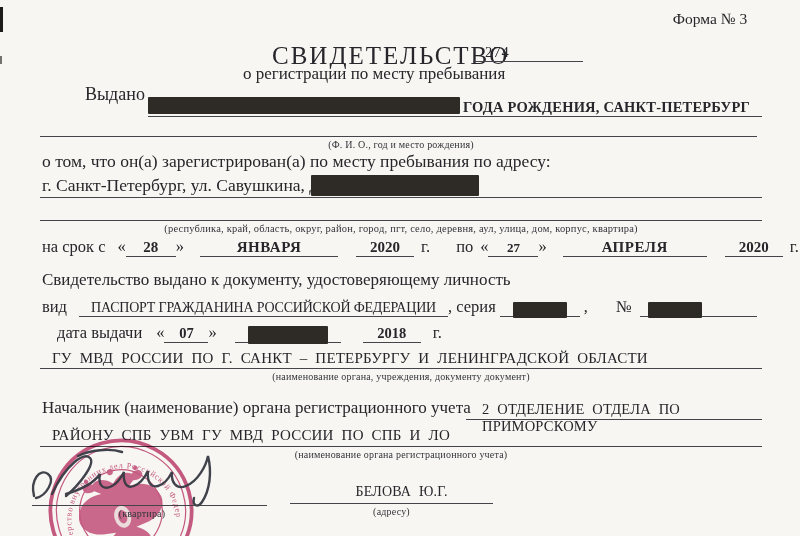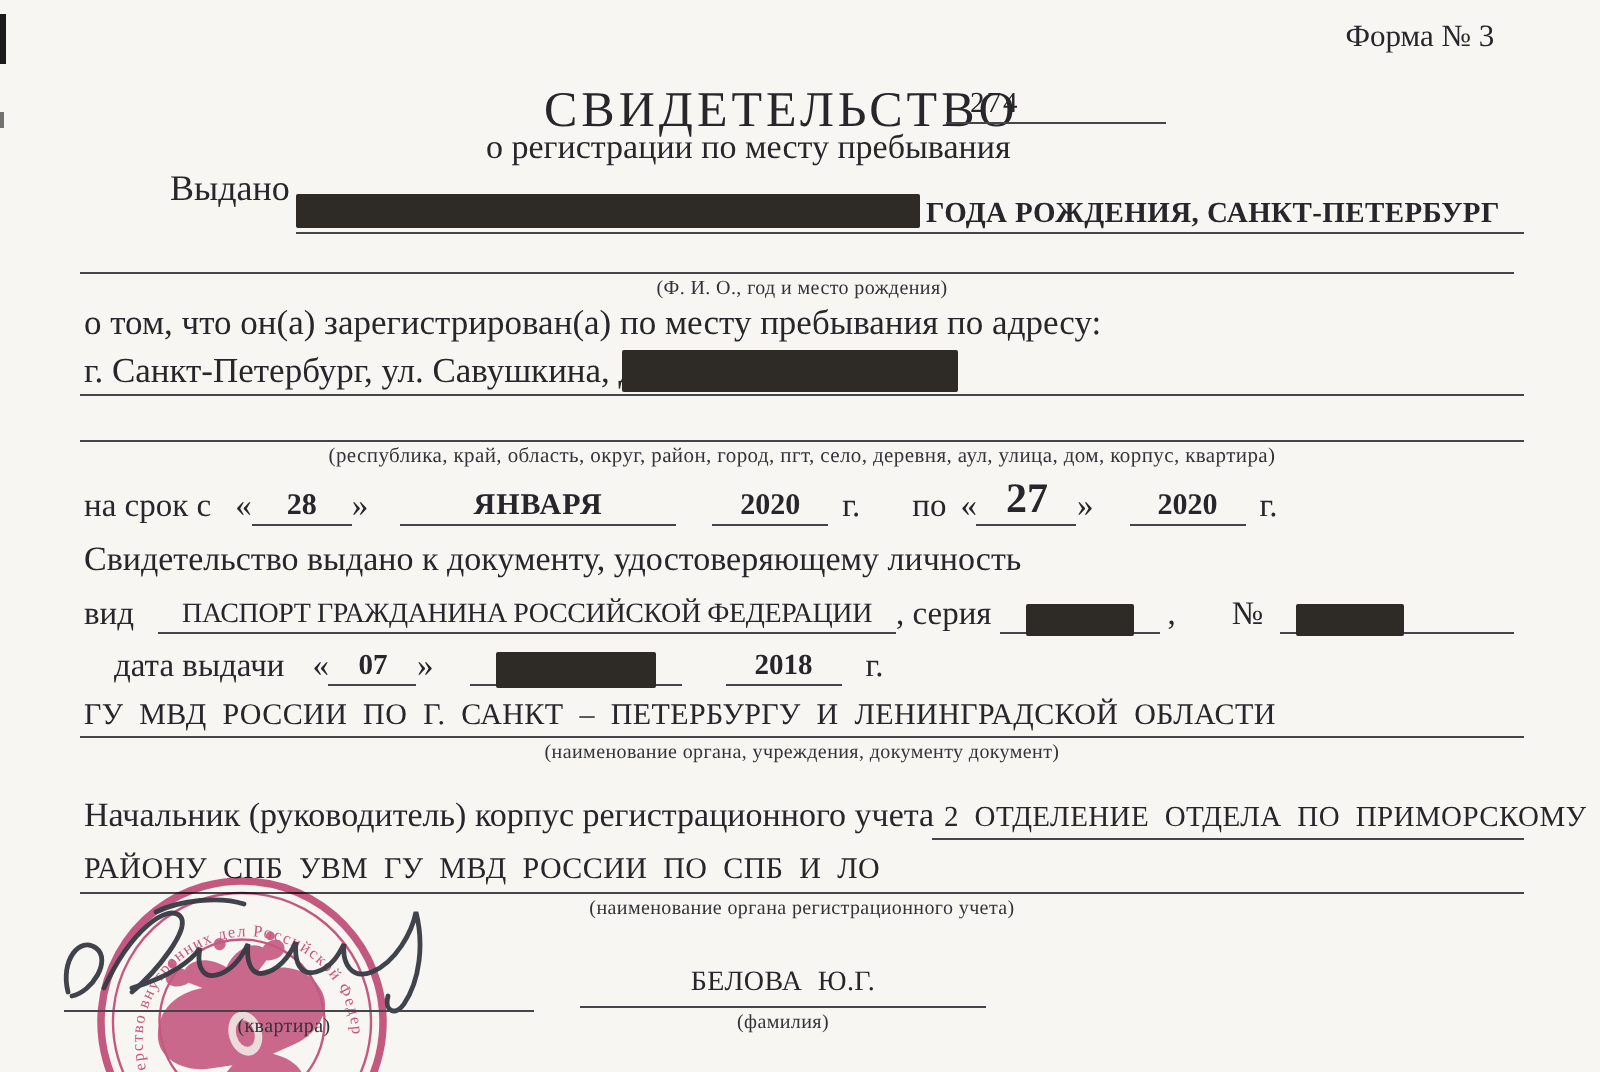--- a/index.html
+++ b/index.html
@@ -22,21 +22,21 @@
   .bar-inline{display:inline-block;background:#2e2a26;vertical-align:bottom;transform:translateY(2px);border-radius:1px;}
   .bold-val{font-weight:bold;}
   .ubox{border-bottom:1.4px solid #43454b;text-align:center;}
   .row-flex{position:absolute;display:flex;align-items:flex-end;white-space:nowrap;}
   .form-number{position:absolute;left:655px;top:10px;width:110px;text-align:center;font-size:15.5px;}
   .doc-title{position:absolute;left:272px;top:42px;font-size:25px;letter-spacing:2px;}
   .doc-number{position:absolute;left:473px;top:44px;width:98px;border-bottom:1.4px solid #43454b;
     font-size:14.5px;padding-left:12px;letter-spacing:1px;}
   .doc-subtitle{position:absolute;left:243px;top:64px;font-size:17px;}
   .body-text{font-size:17px;}
-  .typed-caps{word-spacing:4px;letter-spacing:.2px;}
+  .typed-caps{word-spacing:4px;letter-spacing:.2px;margin-left:10px;}
   .stamp-wrap{position:absolute;left:46px;top:436px;width:150px;height:150px;
     transform:rotate(-16deg);opacity:.82;mix-blend-mode:multiply;}
   .sig-wrap{position:absolute;left:26px;top:446px;width:235px;height:70px;opacity:.95;}
   .artifact{position:absolute;background:#1c1b19;}
 </style>
 </head>
 <body>
 
 <div class="page">
 
@@ -68,22 +68,23 @@
   <div class="row-flex" style="left:42px;top:237px;font-size:16.5px;">
     <span>на срок с</span>
     <span style="margin-left:12px;">«</span>
     <span class="ubox bold-val" style="width:50px;font-size:15px;">28</span>
     <span>»</span>
     <span class="ubox bold-val" style="width:138px;margin-left:16px;font-size:15px;letter-spacing:.5px;">ЯНВАРЯ</span>
     <span class="ubox bold-val" style="width:58px;margin-left:18px;font-size:15px;">2020</span>
     <span style="margin-left:7px;">г.</span>
     <span style="margin-left:26px;">по</span>
     <span style="margin-left:7px;">«</span>
-    <span class="ubox bold-val" style="width:50px;font-size:21px;">27</span>
+    <span class="ubox bold-val" style="width:50px;font-size:13px;">27</span>
     <span>»</span>
+    <span class="ubox bold-val" style="width:144px;margin-left:16px;font-size:15px;letter-spacing:.5px;">АПРЕЛЯ</span>
     <span class="ubox bold-val" style="width:58px;margin-left:18px;font-size:15px;">2020</span>
     <span style="margin-left:7px;">г.</span>
   </div>
 
   <div class="abs" style="left:42px;top:270px;font-size:17px;">Свидетельство выдано к документу, удостоверяющему личность</div>
 
   <div class="row-flex" style="left:42px;top:296px;width:715px;font-size:16.5px;">
     <span>вид</span>
     <span class="ubox" style="margin-left:12px;padding:0 12px;font-size:14px;letter-spacing:-.2px;">ПАСПОРТ ГРАЖДАНИНА РОССИЙСКОЙ ФЕДЕРАЦИИ</span>
     <span>, серия</span>
@@ -100,21 +101,21 @@
     <span>»</span>
     <span class="ubox" style="margin-left:18px;width:106px;"><span class="bar-inline" style="width:80px;height:18px;"></span></span>
     <span class="ubox bold-val" style="margin-left:22px;width:58px;font-size:14.5px;">2018</span>
     <span style="margin-left:12px;">г.</span>
   </div>
 
   <div class="abs typed-caps" style="left:42px;top:350px;font-size:15px;">ГУ МВД РОССИИ ПО Г. САНКТ – ПЕТЕРБУРГУ И ЛЕНИНГРАДСКОЙ ОБЛАСТИ</div>
   <div class="rule" style="left:40px;top:368px;width:722px;"></div>
   <div class="caption" style="top:371px;">(наименование органа, учреждения, документу документ)</div>
 
-  <div class="abs" style="left:42px;top:398px;font-size:17px;">Начальник (руководитель) корпус регистрационного учета</div>
+  <div class="abs" style="left:42px;top:398px;font-size:17px;">Начальник (наименование) органа регистрационного учета</div>
   <div class="abs typed-caps" style="left:472px;top:401px;font-size:14.5px;">2 ОТДЕЛЕНИЕ ОТДЕЛА ПО ПРИМОРСКОМУ</div>
   <div class="rule" style="left:466px;top:419px;width:296px;"></div>
   <div class="abs typed-caps" style="left:42px;top:427px;font-size:15px;">РАЙОНУ СПБ УВМ ГУ МВД РОССИИ ПО СПБ И ЛО</div>
   <div class="rule" style="left:40px;top:446px;width:722px;"></div>
   <div class="caption" style="top:449px;">(наименование органа регистрационного учета)</div>
 
   <div class="stamp-wrap">
     <svg viewBox="0 0 200 200" width="150" height="150">
       <g fill="none" stroke="#c0386c">
         <circle cx="100" cy="100" r="94" stroke-width="5"></circle>
@@ -160,15 +161,15 @@
                  C 186,26 184,44 176,56 C 172,62 166,60 168,52"></path>
       </g>
     </svg>
   </div>
 
   <div class="rule" style="left:32px;top:505px;width:235px;"></div>
   <div class="caption" style="left:32px;width:220px;top:508px;">(квартира)</div>
 
   <div class="abs typed-caps" style="left:290px;top:484px;width:203px;text-align:center;font-size:14px;">БЕЛОВА Ю.Г.</div>
   <div class="rule" style="left:290px;top:503px;width:203px;"></div>
-  <div class="caption" style="left:290px;width:203px;top:506px;">(фамилия)</div>
+  <div class="caption" style="left:290px;width:203px;top:506px;">(адресу)</div>
 
 </div>
 
 </body></html>

